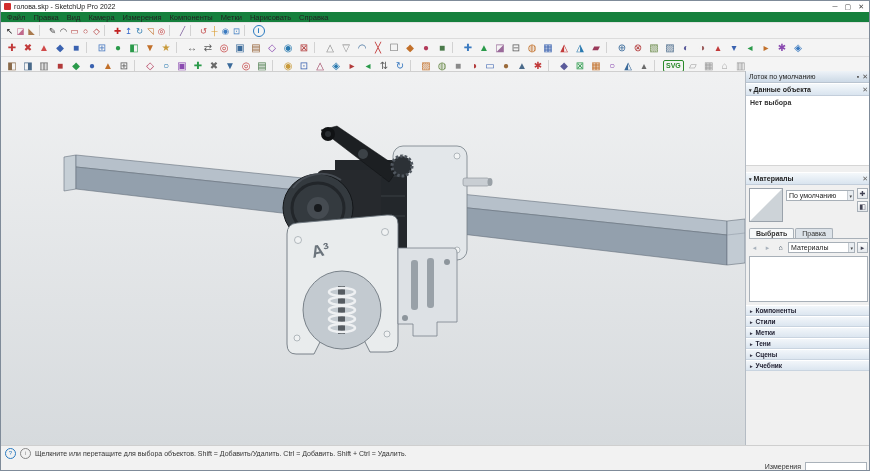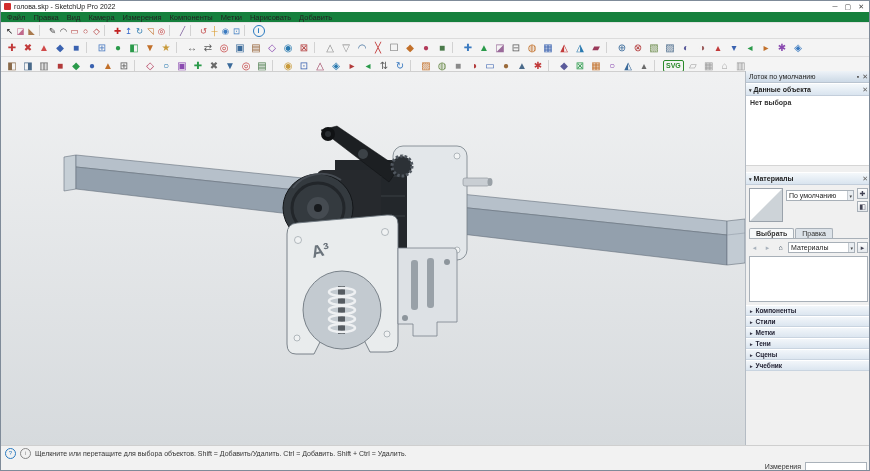--- a/index.html
+++ b/index.html
@@ -77,21 +77,21 @@
 
   <div class="menubar" id="menubar">
       <span class="menu-item">Файл</span>
       <span class="menu-item">Правка</span>
       <span class="menu-item">Вид</span>
       <span class="menu-item">Камера</span>
       <span class="menu-item">Измерения</span>
       <span class="menu-item">Компоненты</span>
       <span class="menu-item">Метки</span>
       <span class="menu-item">Нарисовать</span>
-      <span class="menu-item">Добавить</span>
+      <span class="menu-item">Справка</span>
     </div>
 
   <div class="tb" id="tb1">
       <span class="ticon" style="color: rgb(26, 26, 26);">↖</span>
       <span class="ticon" style="color: rgb(192, 105, 140);">◪</span>
       <span class="ticon" style="color: rgb(169, 122, 78);">◣</span>
       <span class="tsep"></span>
       <span class="ticon" style="color: rgb(58, 58, 58);">✎</span>
       <span class="ticon" style="color: rgb(58, 58, 58);">◠</span>
       <span class="ticon" style="color: rgb(178, 51, 51);">▭</span>

